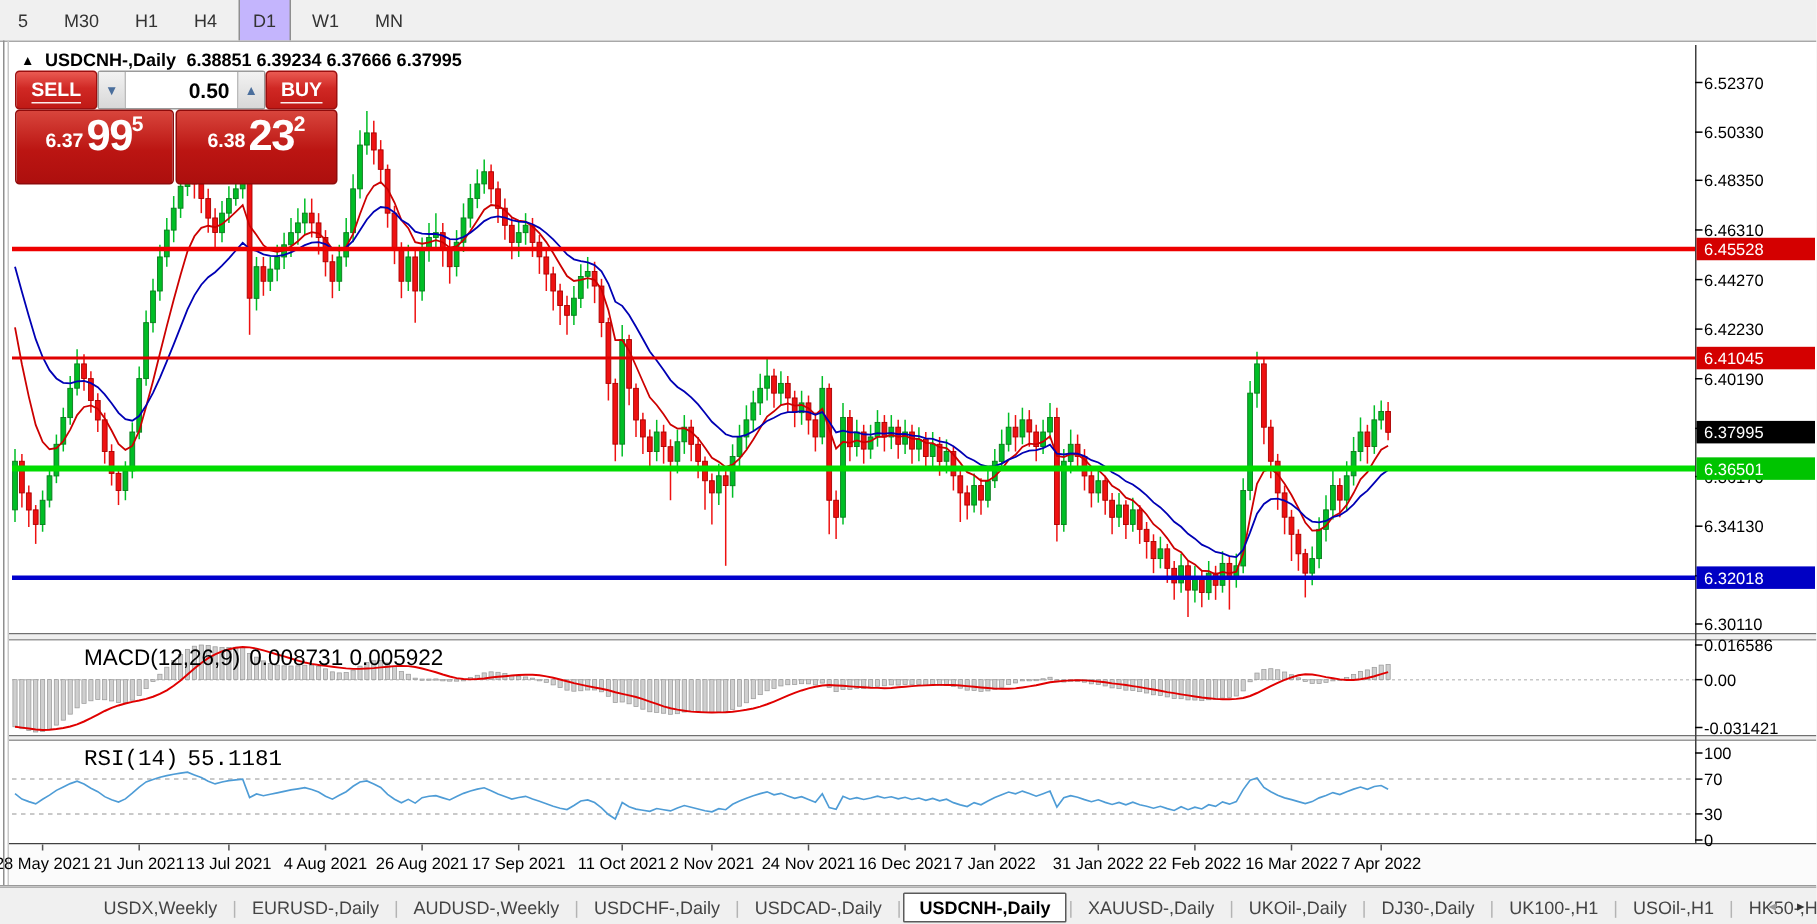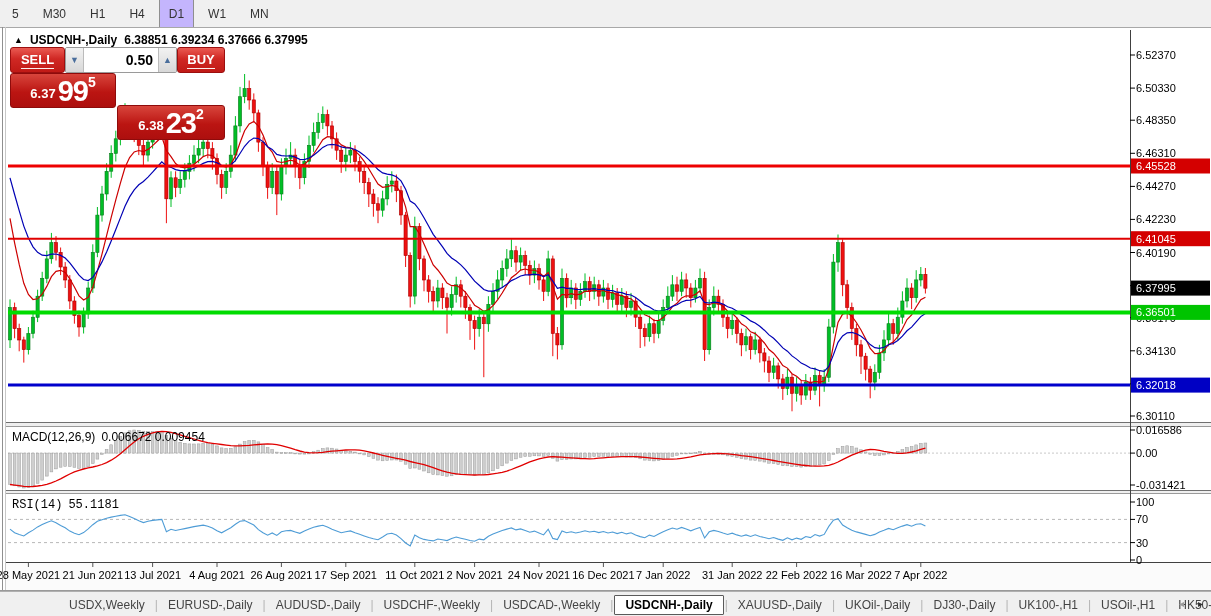--- a/index.html
+++ b/index.html
@@ -38,29 +38,29 @@
            border:1px solid #9a9a9a;border-radius:2px;display:flex;}
   .vol-arrow{width:17px;height:100%;background:linear-gradient(180deg,#f2f2f2,#d8d8d8);
              border:0;display:flex;align-items:center;justify-content:center;
              color:#4a6e9c;font-size:9px;}
   #vol-down{border-right:1px solid #bbb;}
   #vol-up{border-left:1px solid #bbb;}
   #vol-value{flex:1;font-size:14px;font-weight:bold;color:#000;display:flex;align-items:center;
              justify-content:flex-end;padding-right:5px;text-align:center;}
   .tp-quote{position:absolute;top:26px;height:32px;border:1px solid #8e0b0b;border-radius:3px;
             background:linear-gradient(180deg,#d8453c 0%,#bb1512 55%,#ad0f0e 100%);
-            color:#fff;display:flex;align-items:flex-end;justify-content:center;padding-bottom:1px;}
+            color:#fff;display:flex;align-items:flex-end;justify-content:center;padding-bottom:16px;}
   #quote-sell{left:0;width:104px;}
-  #quote-buy{left:107px;width:106px;margin-top:32px;}
+  #quote-buy{left:107px;width:106px;}
   .q-small{font-size:13px;line-height:24px;margin-right:2px;}
   .q-big{font-size:29px;line-height:30px;letter-spacing:-1px;}
   .q-sup{font-size:14px;line-height:14px;align-self:flex-start;margin-top:1px;}
 
   
-  .pane-label{position:absolute;font-size:12px;color:#000;display:flex;gap:6px;}
+  .pane-label{position:absolute;font-size:15px;color:#000;display:flex;gap:6px;margin-left:44px;}
   #macd-label{left:12px;top:430px;}
   #rsi-label{left:12px;top:498px;font-family:Liberation Mono, monospace;}
 
   
   #tab-bar{position:absolute;left:0;top:591px;width:1211px;height:25px;background:#f0f0f0;
            border-top:1px solid #b0b0b0;display:flex;align-items:center;font-size:12px;color:#444;}
   .sym-tab{padding:3px 9px;white-space:nowrap;}
   .sym-tab.active{background:#fff;border:1px solid #5a5a5a;border-radius:1px;font-weight:bold;color:#000;
                   padding:2px 10px;}
   .tab-sep{color:#b4b4b4;margin:0 1px;}
@@ -819,38 +819,38 @@
     </div>
     <div class="tp-quote" id="quote-buy">
       <span class="q-small">6.38</span>
       <span class="q-big">23</span>
       <span class="q-sup">2</span>
     </div>
   </div>
 
   <div class="pane-label" id="macd-label">
     <span>MACD(12,26,9)</span>
-    <span>0.006672 0.009454</span>
+    <span>0.008731 0.005922</span>
   </div>
   <div class="pane-label" id="rsi-label">
     <span>RSI(14)</span>
     <span>55.1181</span>
   </div>
 
   <div id="tab-bar">
     <div id="tab-list" style="display:flex;align-items:center;padding-left:14px;margin-left:46px;">
         <span class="sym-tab">USDX,Weekly</span>
         <span class="tab-sep">|</span>
         <span class="sym-tab">EURUSD-,Daily</span>
         <span class="tab-sep">|</span>
-        <span class="sym-tab">AUDUSD-,Daily</span>
-        <span class="tab-sep">|</span>
-        <span class="sym-tab">USDCHF-,Weekly</span>
-        <span class="tab-sep">|</span>
-        <span class="sym-tab">USDCAD-,Weekly</span>
+        <span class="sym-tab">AUDUSD-,Weekly</span>
+        <span class="tab-sep">|</span>
+        <span class="sym-tab">USDCHF-,Daily</span>
+        <span class="tab-sep">|</span>
+        <span class="sym-tab">USDCAD-,Daily</span>
         <span class="tab-sep">|</span>
         <span class="sym-tab active">USDCNH-,Daily</span>
         <span class="tab-sep">|</span>
         <span class="sym-tab">XAUUSD-,Daily</span>
         <span class="tab-sep">|</span>
         <span class="sym-tab">UKOil-,Daily</span>
         <span class="tab-sep">|</span>
         <span class="sym-tab">DJ30-,Daily</span>
         <span class="tab-sep">|</span>
         <span class="sym-tab">UK100-,H1</span>

